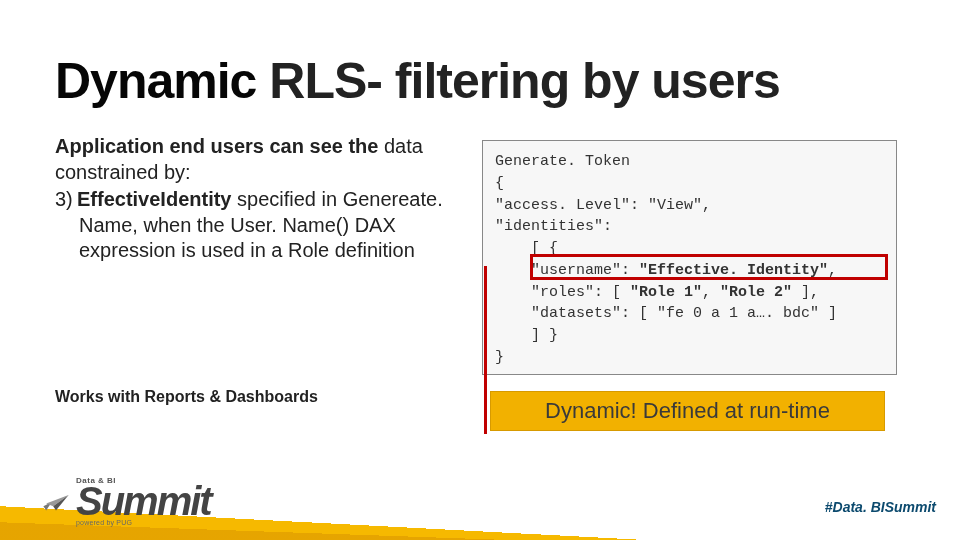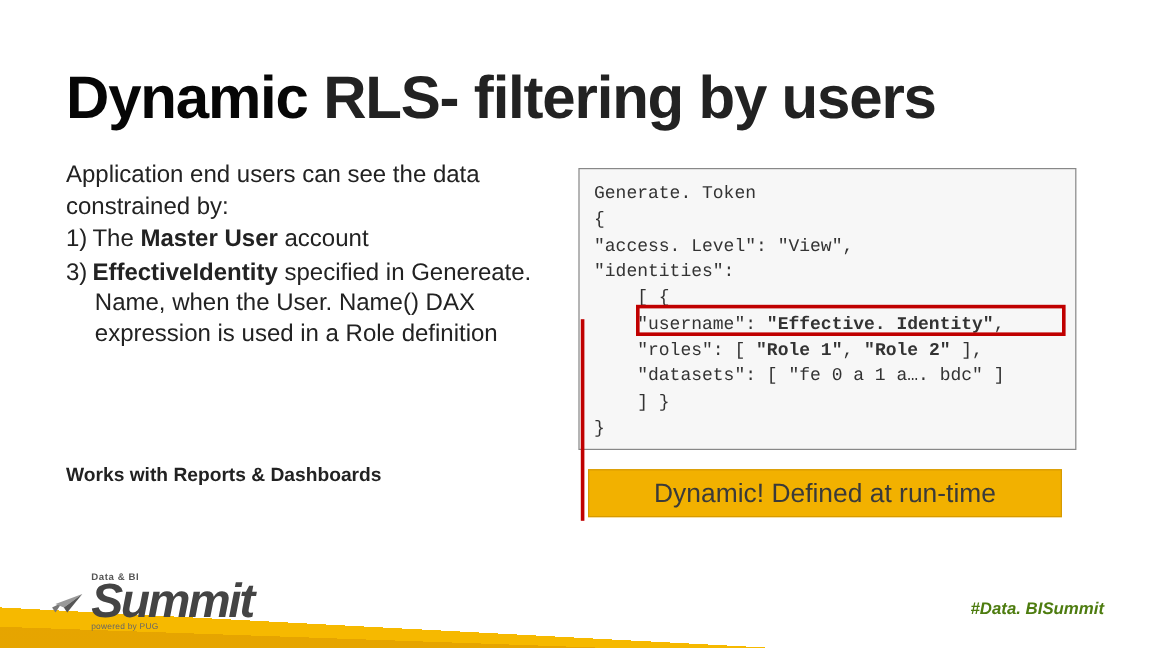--- a/index.html
+++ b/index.html
@@ -1,37 +1,37 @@
 <!DOCTYPE html>
 <html><head>
 <meta charset="utf-8">
 <style>
   * { box-sizing: border-box; margin: 0; padding: 0; }
   html, body { width: 960px; height: 540px; overflow: hidden; font-family: "Segoe UI", Arial, sans-serif; background: #fff; color: #222; }
   .slide { position: relative; width: 960px; height: 540px; }
   .title { position: absolute; left: 55px; top: 52px; font-size: 50px; font-weight: 800; letter-spacing: -1px; }
   .dyn-word { color: #060606; }
   .left-col { position: absolute; left: 55px; top: 134px; width: 400px; font-size: 20px; line-height: 1.28; }
-  .left-col .lead .bold { font-weight: 400; }
+  .left-col .lead .bold { font-weight: 700; }
   .left-col ol { list-style: none; margin-top: 2px; padding-left: 0; }
   .left-col li { margin-top: 2px; padding-left: 24px; text-indent: -24px; }
   .left-col li .num { display: inline-block; width: 22px; text-indent: 0; }
   .b { font-weight: 700; }
   .works { position: absolute; left: 55px; top: 388px; font-size: 16px; font-weight: 700; }
   .code-box { position: absolute; left: 482px; top: 140px; width: 415px; height: 235px; border: 1px solid #888; background: #f7f7f7; padding: 10px 12px; font-family: Consolas, "Courier New", monospace; font-size: 15px; line-height: 1.45; white-space: pre; color: #333; }
   .code-box .ct { font-weight: 400; }
   .code-box .bk { font-weight: 700; }
   .hl-row { position: absolute; left: 530px; top: 254px; width: 358px; height: 26px; border: 3px solid #c00000; background: rgba(0,0,0,0); }
   .callout { position: absolute; left: 490px; top: 391px; width: 395px; height: 40px; background: #f2b100; border: 1px solid #d79a00; display: flex; align-items: center; justify-content: center; font-size: 22px; color: #3a3a3a; font-weight: 400; }
   .connector-v { position: absolute; left: 484px; top: 266px; width: 3px; height: 168px; background: #c00000; }
   .footer-bg { position: absolute; left: 0; bottom: 0; width: 960px; height: 85px; pointer-events: none; }
   .footer-diag1 { position: absolute; right: 0; bottom: 0; width: 960px; height: 85px; background: linear-gradient(3deg, #f6b900 0 25%, transparent 25%); }
   .footer-diag2 { position: absolute; right: 0; bottom: 0; width: 960px; height: 65px; background: linear-gradient(2deg, #d99400 0 18%, transparent 18%); opacity: 0.55; }
   .footer-strip-a { position: absolute; right: 0; bottom: 10px; height: 18px; width: 420px; background: linear-gradient(90deg, rgba(255,255,255,0) 0, rgba(255,255,255,0.4) 60%, rgba(255,255,255,0) 100%); transform: skewX(-20deg); opacity: 0.4; }
-  .hashtag { position: absolute; right: 40px; bottom: 25px; font-size: 14px; font-weight: 700; font-style: italic; color: #4d7c0f; }
+  .hashtag { position: absolute; right: 24px; bottom: 25px; font-size: 14px; font-weight: 700; font-style: italic; color: #0c4a6e; }
   .logo { position: absolute; left: 42px; bottom: 14px; display: flex; align-items: center; gap: 6px; }
   .plane { width: 28px; height: 20px; }
   .summit-word { font-family: Arial, sans-serif; font-weight: 800; font-style: italic; font-size: 40px; letter-spacing: -2px; color: #444; line-height: 0.8; }
   .logo-stack { display: flex; flex-direction: column; line-height: 1; }
   .logo-small { font-size: 8px; color: #555; font-weight: 600; letter-spacing: 0.5px; }
   .logo-sub { font-size: 7px; color: #666; margin-top: 2px; letter-spacing: 0.2px; }
 </style>
 </head>
 <body>
 <div class="slide">
@@ -39,23 +39,20 @@
   <h1 class="title">
     <span class="dyn-word">Dynamic</span><span> RLS- filtering by users</span>
   </h1>
 
   <div class="left-col">
     <div class="lead">
       <span class="bold">Application end users can see the</span>
       <span>data constrained by:</span>
     </div>
     <ol>
-      <li>
-        <span class="num">1)</span><span>The </span><span class="b">Master User </span><span>account</span>
-      </li>
       <li>
         <span class="num">3)</span><span></span><span class="b">EffectiveIdentity </span><span>specified in Genereate. Name, when the User. Name() DAX expression is used in a Role definition</span>
       </li>
     </ol>
   </div>
 
   <div class="works">Works with Reports &amp; Dashboards</div>
 
   <div class="code-box"><span class="ct">Generate. Token</span>
 <span>{</span>

